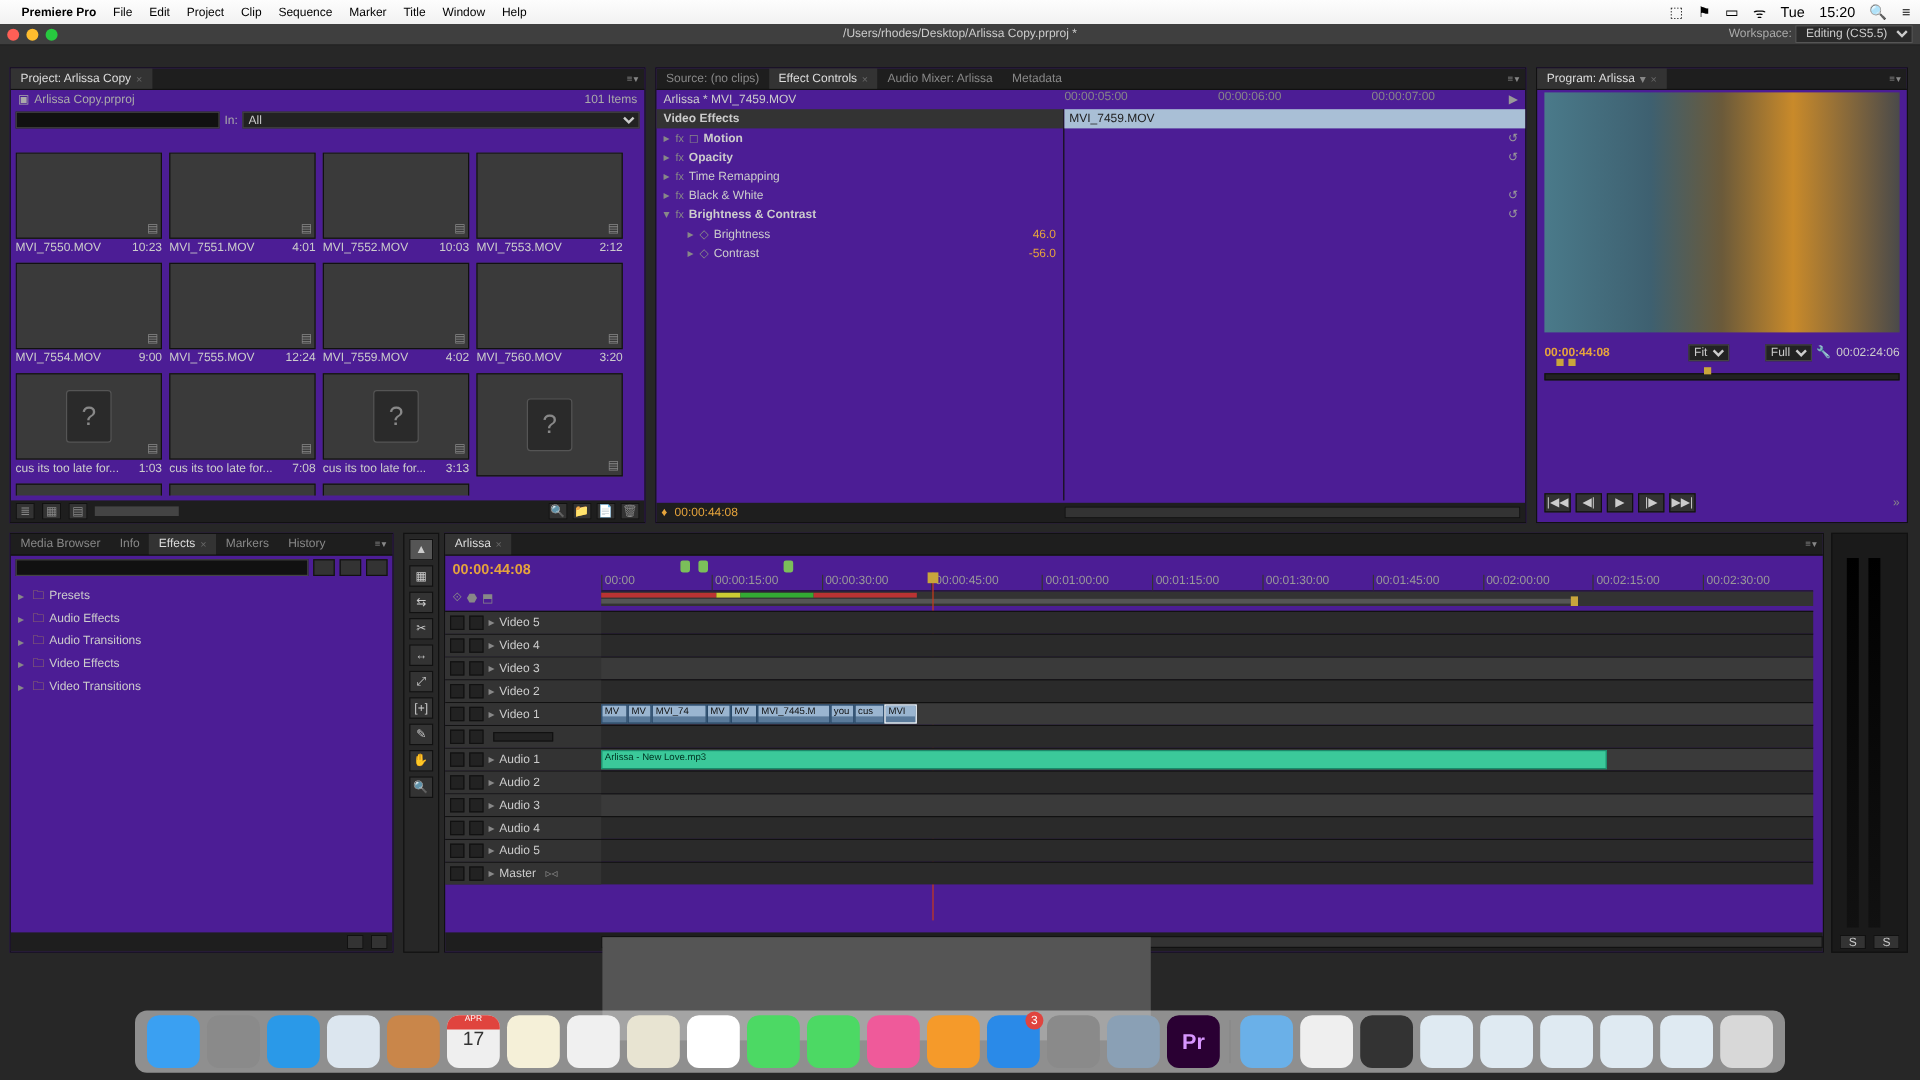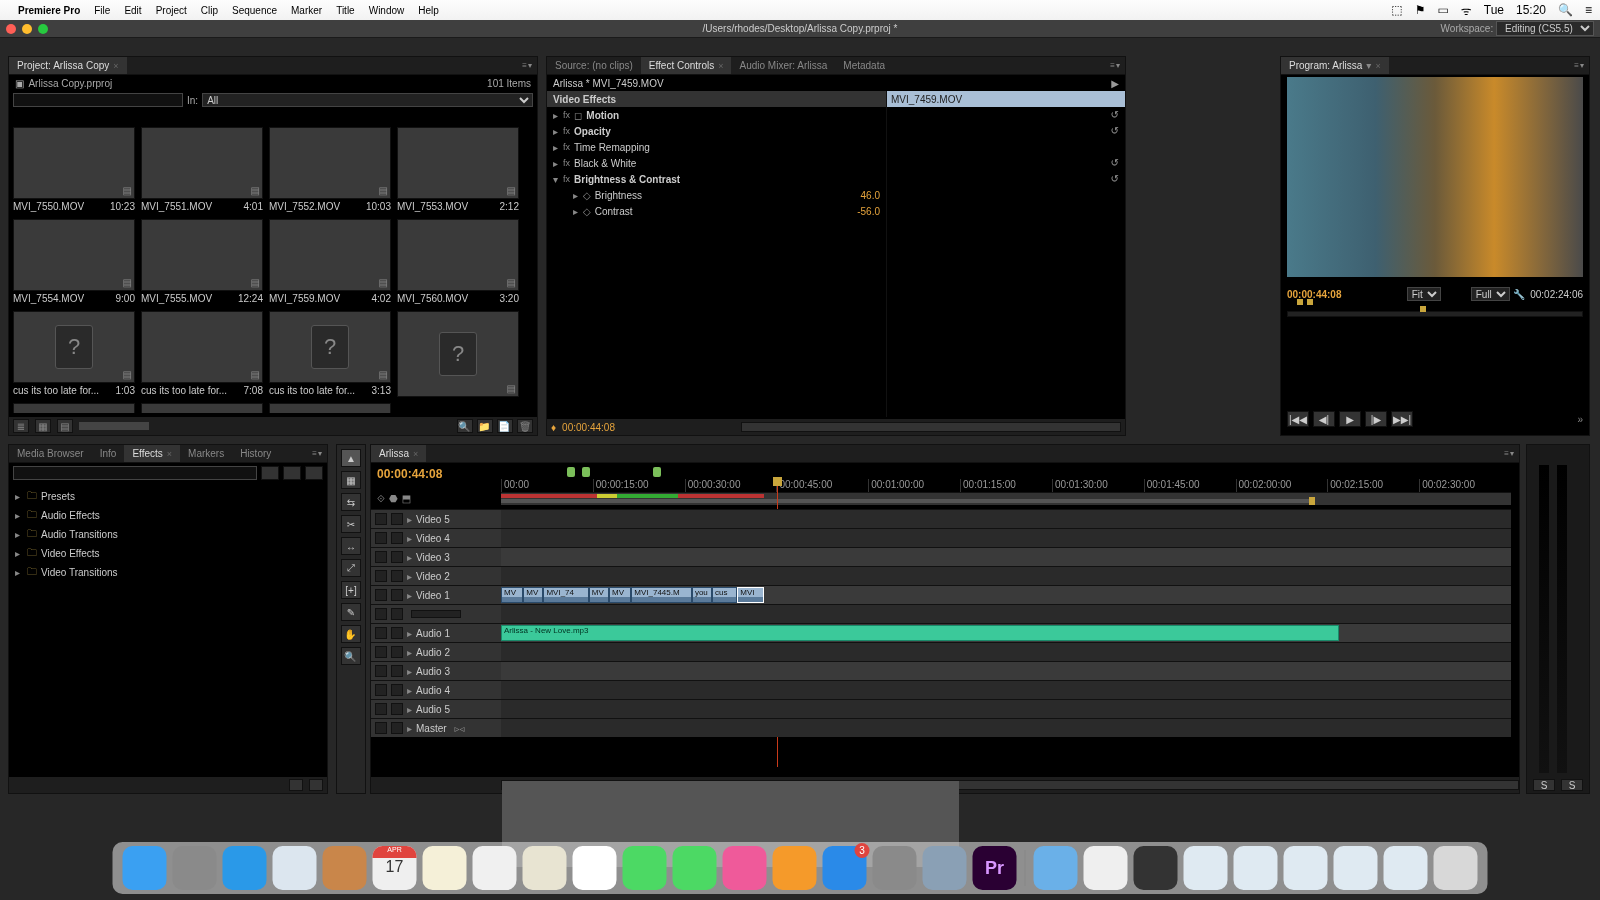--- a/index.html
+++ b/index.html
@@ -16,21 +16,21 @@
 
 .titlebar { height:18px; background:#3f3f3f; color:#bbb; font-size:10px; display:flex; align-items:center; padding:0 6px; border-bottom:1px solid #1a1a1a; }
 .titlebar .traffic { display:flex; gap:6px; margin-right:8px; }
 .titlebar .dot { width:10px; height:10px; border-radius:50%; }
 .titlebar .dot.r{background:#ff5f56;} .titlebar .dot.y{background:#ffbd2e;} .titlebar .dot.g{background:#27c93f;}
 .titlebar .path { position:absolute; left:50%; transform:translateX(-50%); color:#ccc; }
 .titlebar .ws { margin-left:auto; color:#aaa; }
 .titlebar select { background:#2a2a2a; color:#ccc; border:1px solid #555; font-size:10px; padding:0 4px;}
 
 
-.panel { background:#000000; border:1px solid #111; position:absolute; }
+.panel { background:#4c1d95; border:1px solid #111; position:absolute; }
 .panel-tabs { height:18px; background:#1e1e1e; display:flex; align-items:center; border-bottom:1px solid #111; }
 .tab { padding:0 8px; height:100%; display:flex; align-items:center; color:#888; position:relative; cursor:pointer;}
 .tab.active { color:#ddd; background:#333; }
 .tab .x { margin-left:4px; color:#666; font-size:9px;}
 .panel-menu-icon { margin-left:auto; margin-right:4px; color:#888; letter-spacing:1px; font-size:8px;}
 .panel-menu-icon::before{content:"≡▾";}
 
 
 #project { top:56px; left:8px; width:530px; height:380px; }
 #project .sub { height:16px; display:flex; align-items:center; padding:0 6px; color:#aaa; font-size:10px;}
@@ -56,21 +56,21 @@
 #fxbrowser .search-row input{flex:1;background:#111;border:1px solid #444;color:#ccc;height:14px;padding:1px 14px;font-size:10px;}
 #fxbrowser .search-row .tricon{width:18px;height:14px;background:#333;border:1px solid #111;}
 #fxbrowser .tree{padding:4px 6px;color:#ccc;}
 #fxbrowser .tree .node{display:flex;align-items:center;gap:4px;padding:1px 0;}
 #fxbrowser .tree .arrow{color:#888;width:8px;}
 #fxbrowser .tree .folder{color:#bfa24a;}
 #fxbrowser .footer{position:absolute;bottom:0;left:0;right:0;height:16px;background:#1e1e1e;display:flex;justify-content:flex-end;align-items:center;padding:0 4px;gap:6px;}
 #fxbrowser .footer .ibtn{width:14px;height:12px;background:#333;border:1px solid #111;}
 
 
-#fxcontrols { top:56px; left:546px; width:580px; height:380px;}
+#fxcontrols { top:56px; left:546px; width:726px; height:380px;}
 #fxcontrols .head{height:16px;display:flex;align-items:center;padding:0 6px;color:#ccc;}
 #fxcontrols .head .tri{margin-left:auto;color:#999;}
 #fxcontrols .columns{display:flex;height:calc(100% - 52px);}
 #fxcontrols .left{width:340px;border-right:1px solid #111;}
 #fxcontrols .left .row{height:16px;display:flex;align-items:center;padding-left:6px;color:#ccc;}
 #fxcontrols .left .row .arrow{color:#888;width:10px;}
 #fxcontrols .left .row .fx{color:#888;margin-right:4px;font-size:9px;}
 #fxcontrols .left .row .val{margin-left:auto;margin-right:6px;color:#e6a43c;}
 #fxcontrols .left .row.section{background:#333;font-weight:bold;}
 #fxcontrols .left .row.sub{padding-left:26px;}
@@ -424,20 +424,25 @@
           <span class="val">46.0</span>
         </div>
         <div class="row sub">
           <span class="arrow">▸</span>
           <span style="color:#888;margin-right:4px">◇</span>
           <span>Contrast</span>
           <span class="val">-56.0</span>
         </div>
       </div>
     <div class="right">
+      <div class="ruler" id="fxc-ruler">
+          <span>00:00:05:00</span>
+          <span>00:00:06:00</span>
+          <span>00:00:07:00</span>
+        </div>
       <div class="clip-label">MVI_7459.MOV</div>
       <span class="reseticon" style="top:18px">↺</span>
       <span class="reseticon" style="top:34px">↺</span>
       <span class="reseticon" style="top:66px">↺</span>
       <span class="reseticon" style="top:82px">↺</span>
     </div>
   </div>
   <div class="footer">
     <span>♦</span>
     <span class="tc">00:00:44:08</span>

